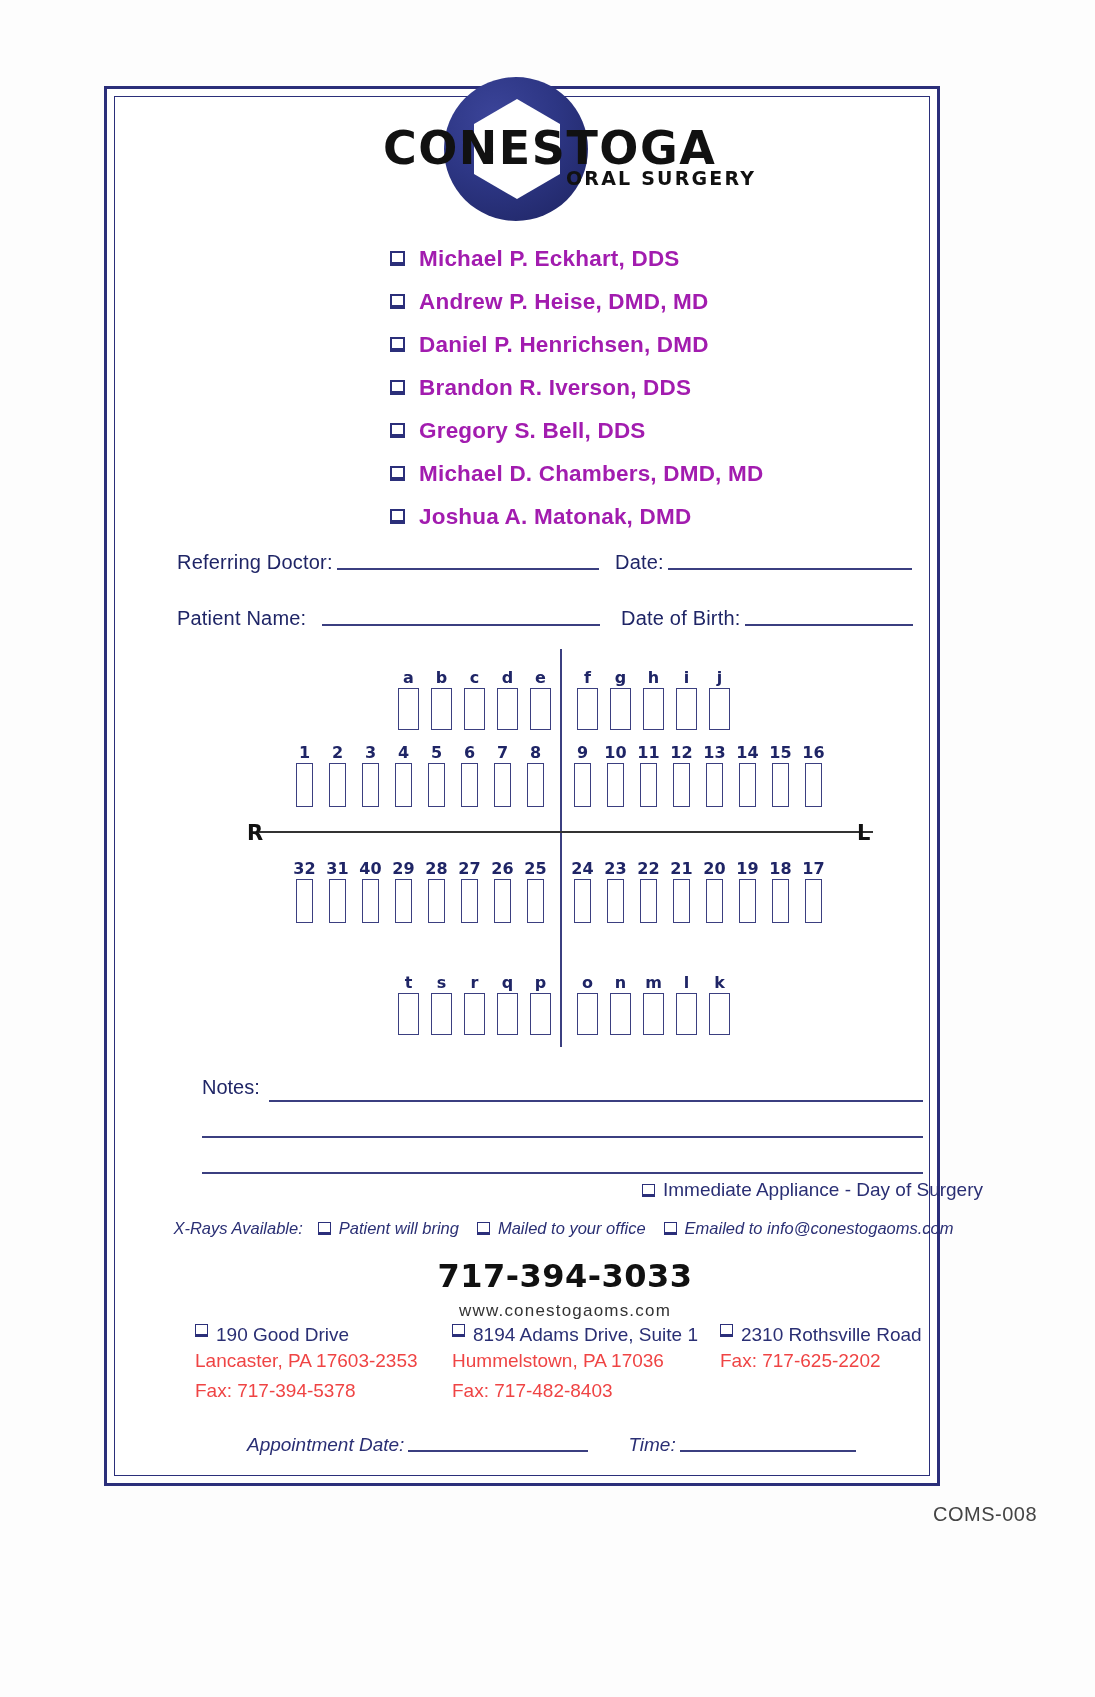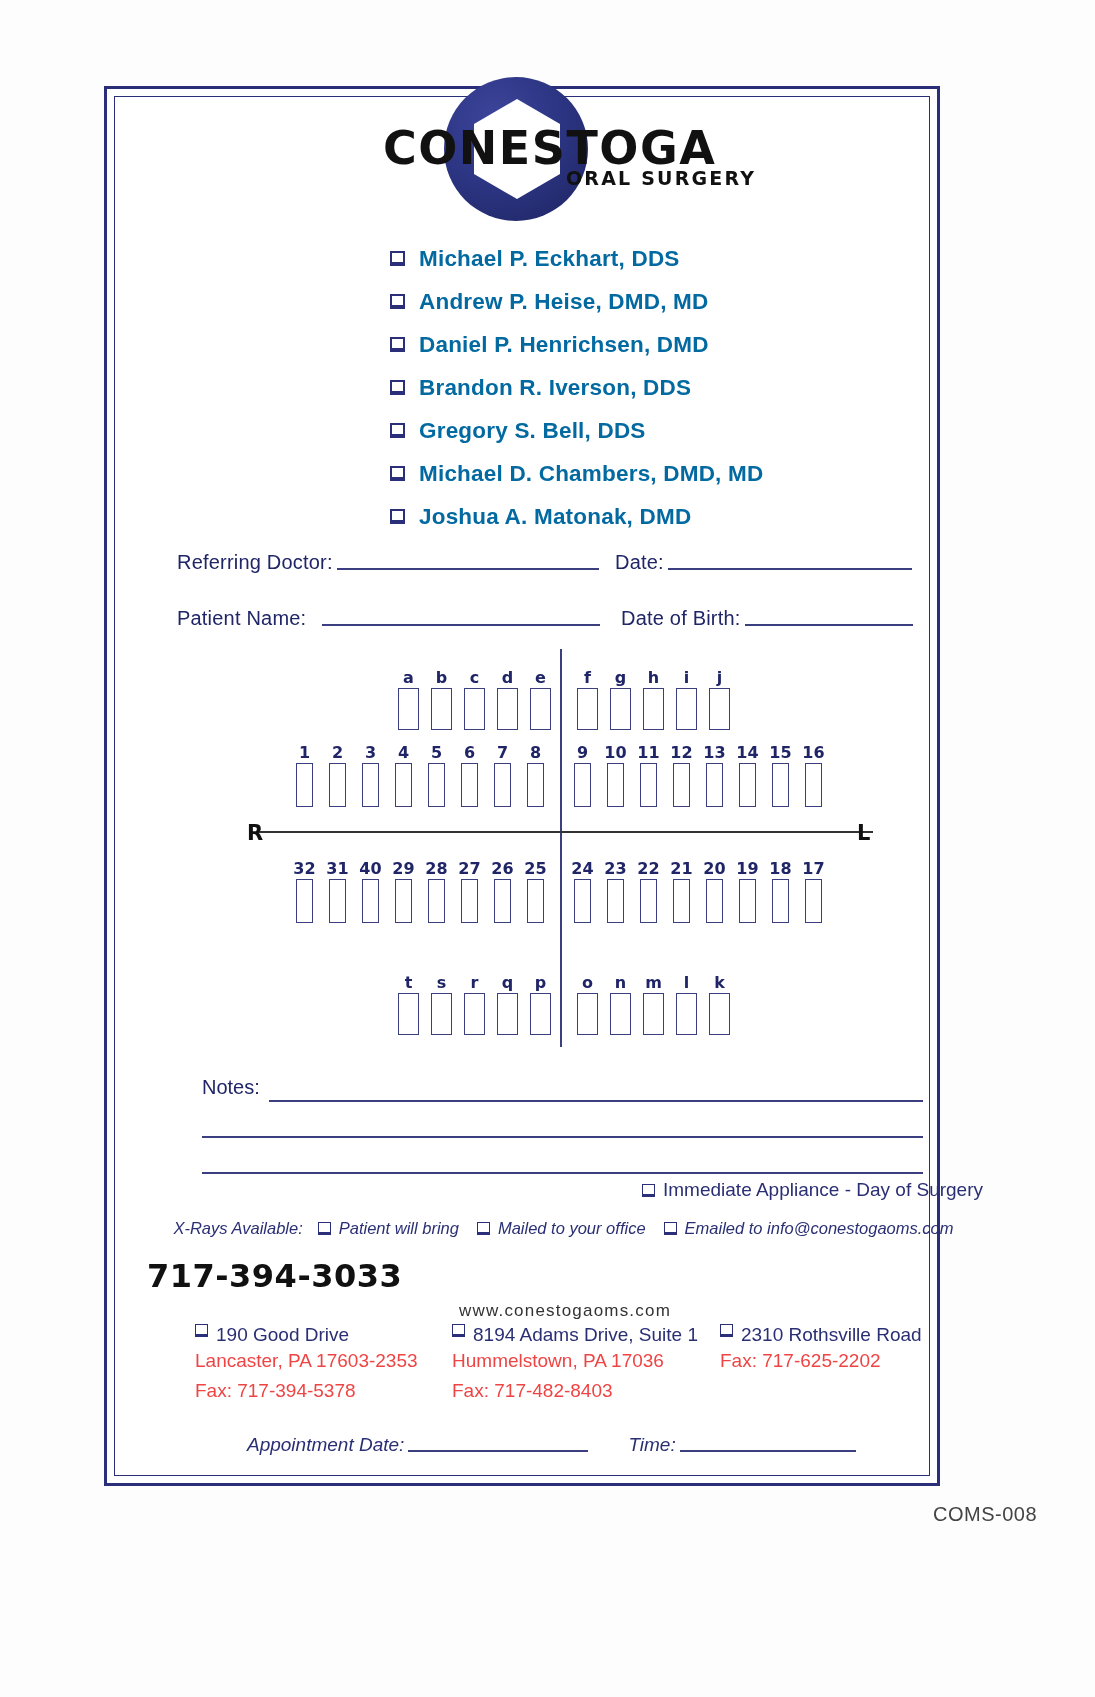--- a/index.html
+++ b/index.html
@@ -126,21 +126,21 @@
   }
   .chk-sm {
     width: 13px;
     height: 13px;
     border: 1.8px solid #2b2f7a;
     border-bottom-width: 3.5px;
     margin-right: 8px;
   }
   .doctor-name {
     font-size: 22.5px;
-    color: #0369a1;
+    color: #a21caf;
     font-weight: 600;
     letter-spacing: 0.2px;
     white-space: nowrap;
   }
 
   
   .field-row {
     position: absolute;
     display: flex;
     align-items: flex-end;
@@ -249,20 +249,21 @@
     color: #2a2f74;
     font-style: italic;
     white-space: nowrap;
   }
   .xray-row span.item { margin: 0 3px; }
 
   
   .phone {
     position: absolute;
     width: 836px;
+    text-align: center;
     font-size: 32px;
     font-weight: bold;
     color: #111111;
     letter-spacing: 0.5px;
     font-family: "DejaVu Sans", sans-serif;
   }
   .website {
     position: absolute;
     width: 836px;
     text-align: center;

